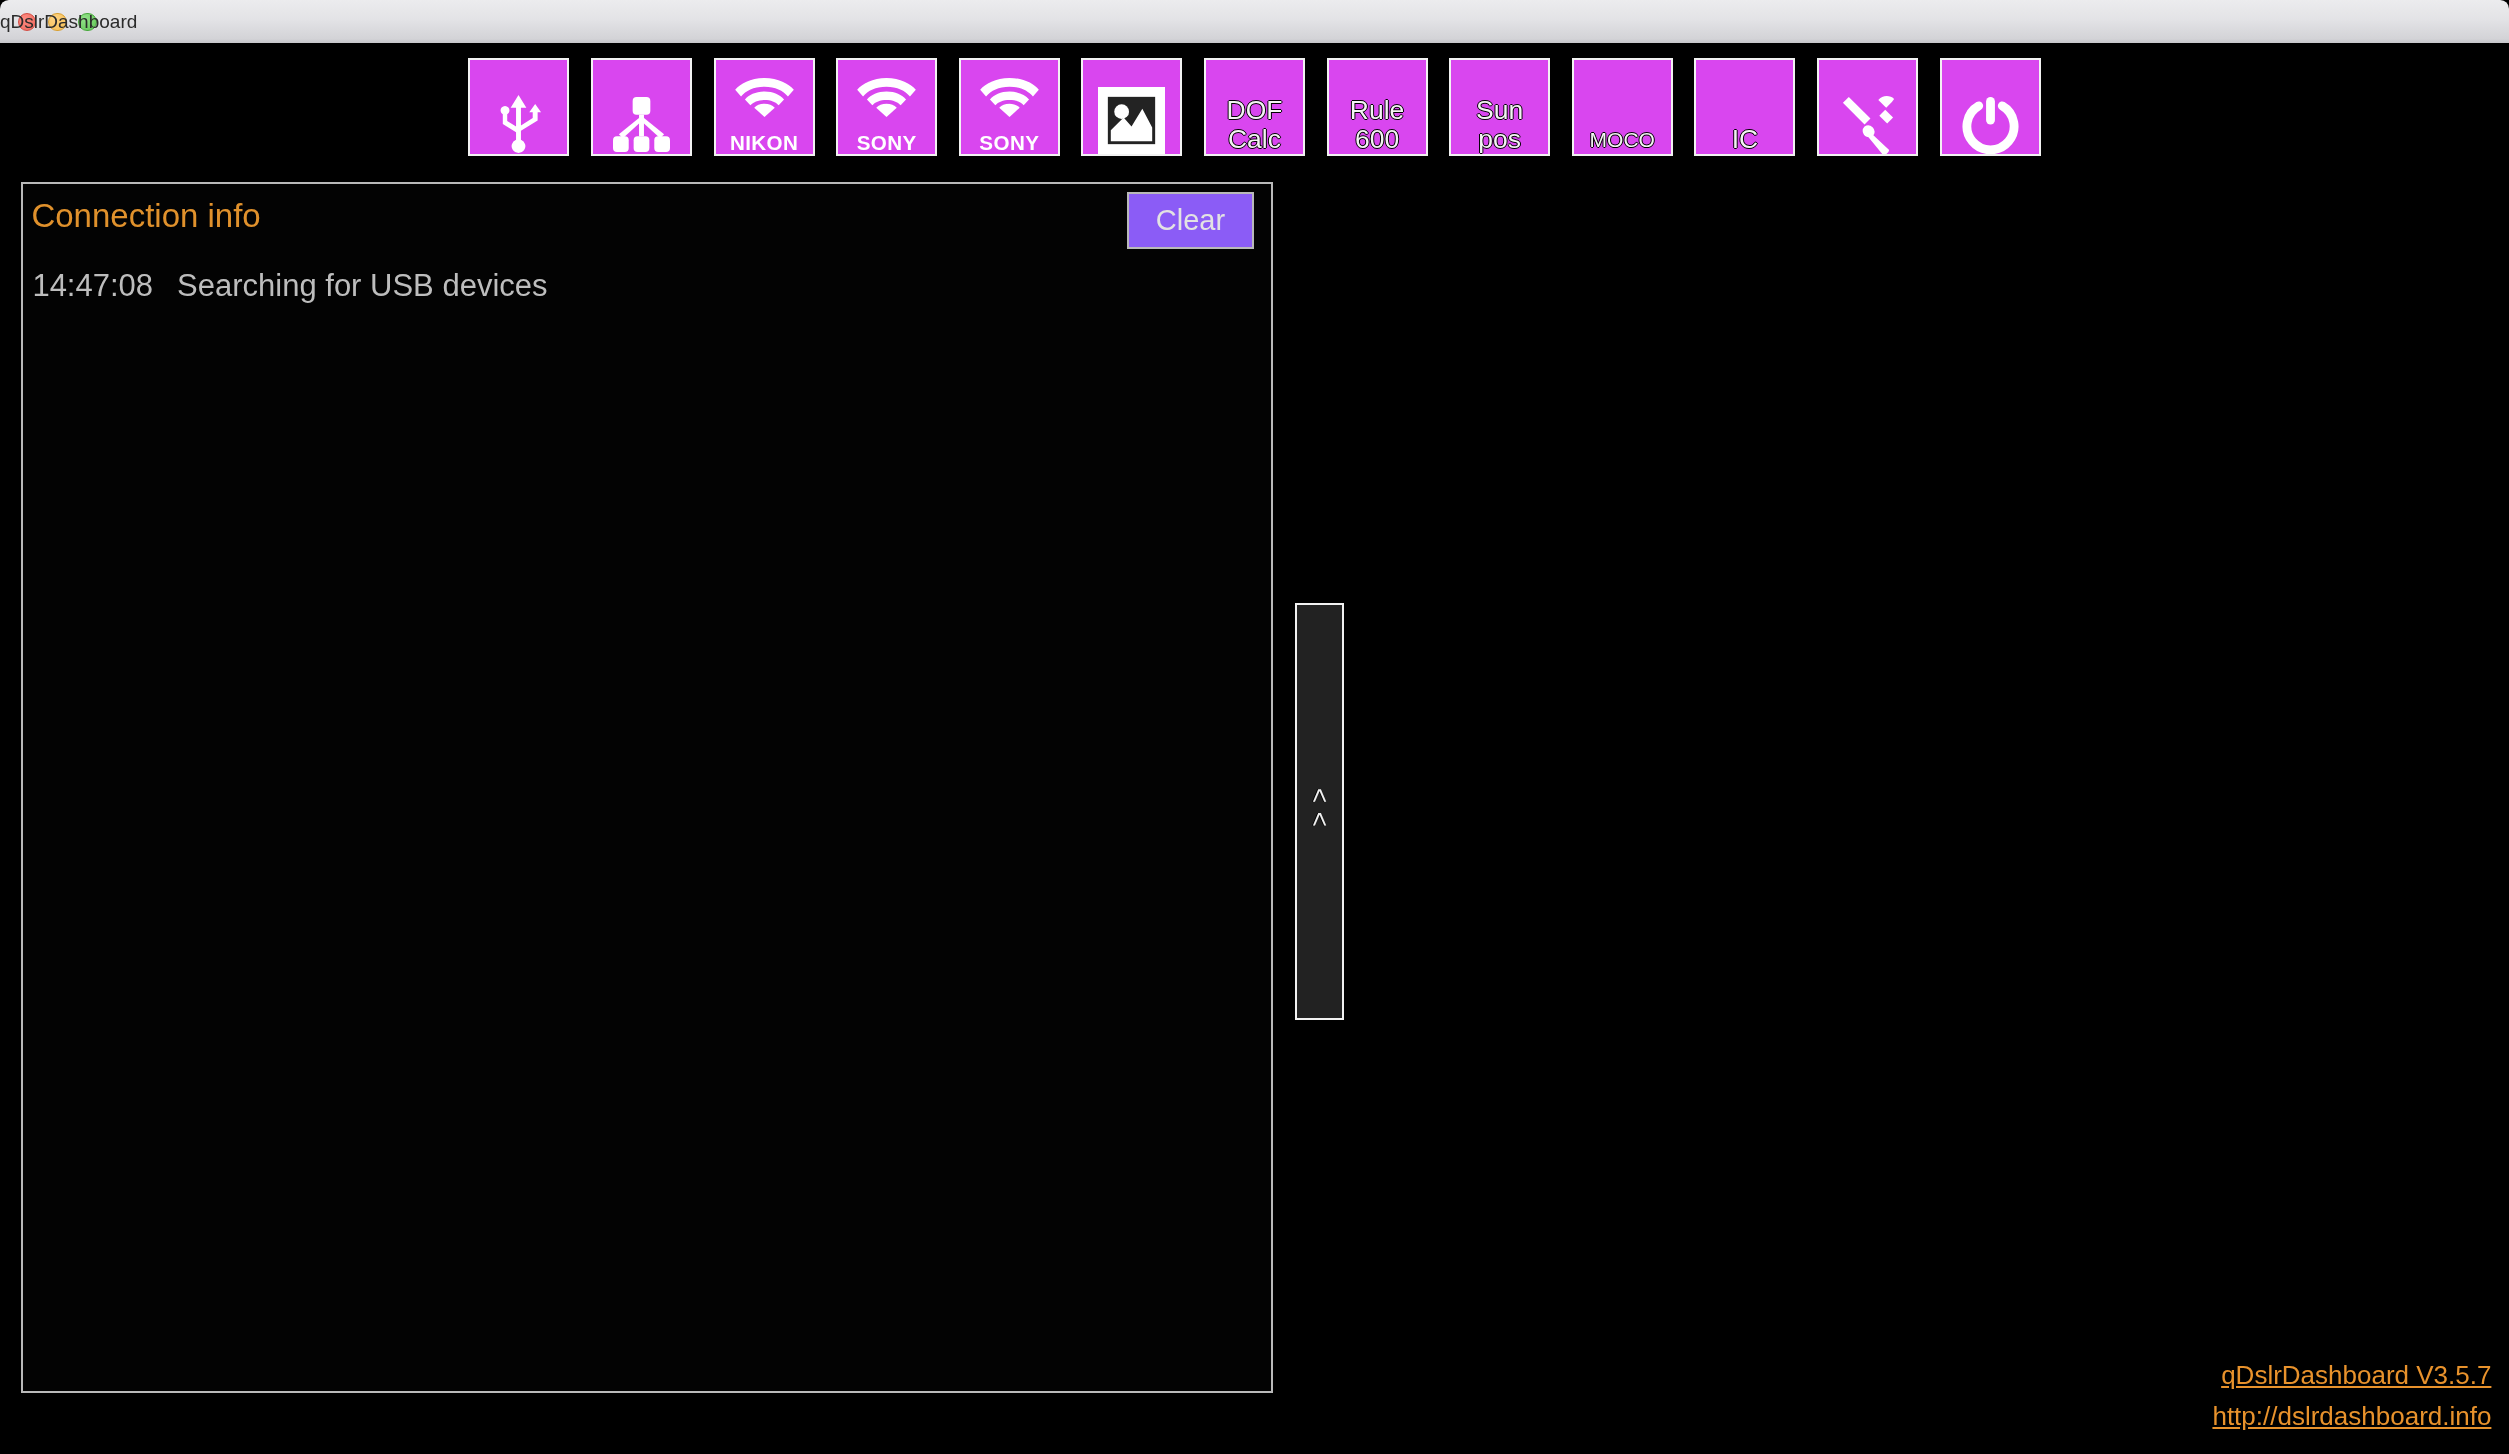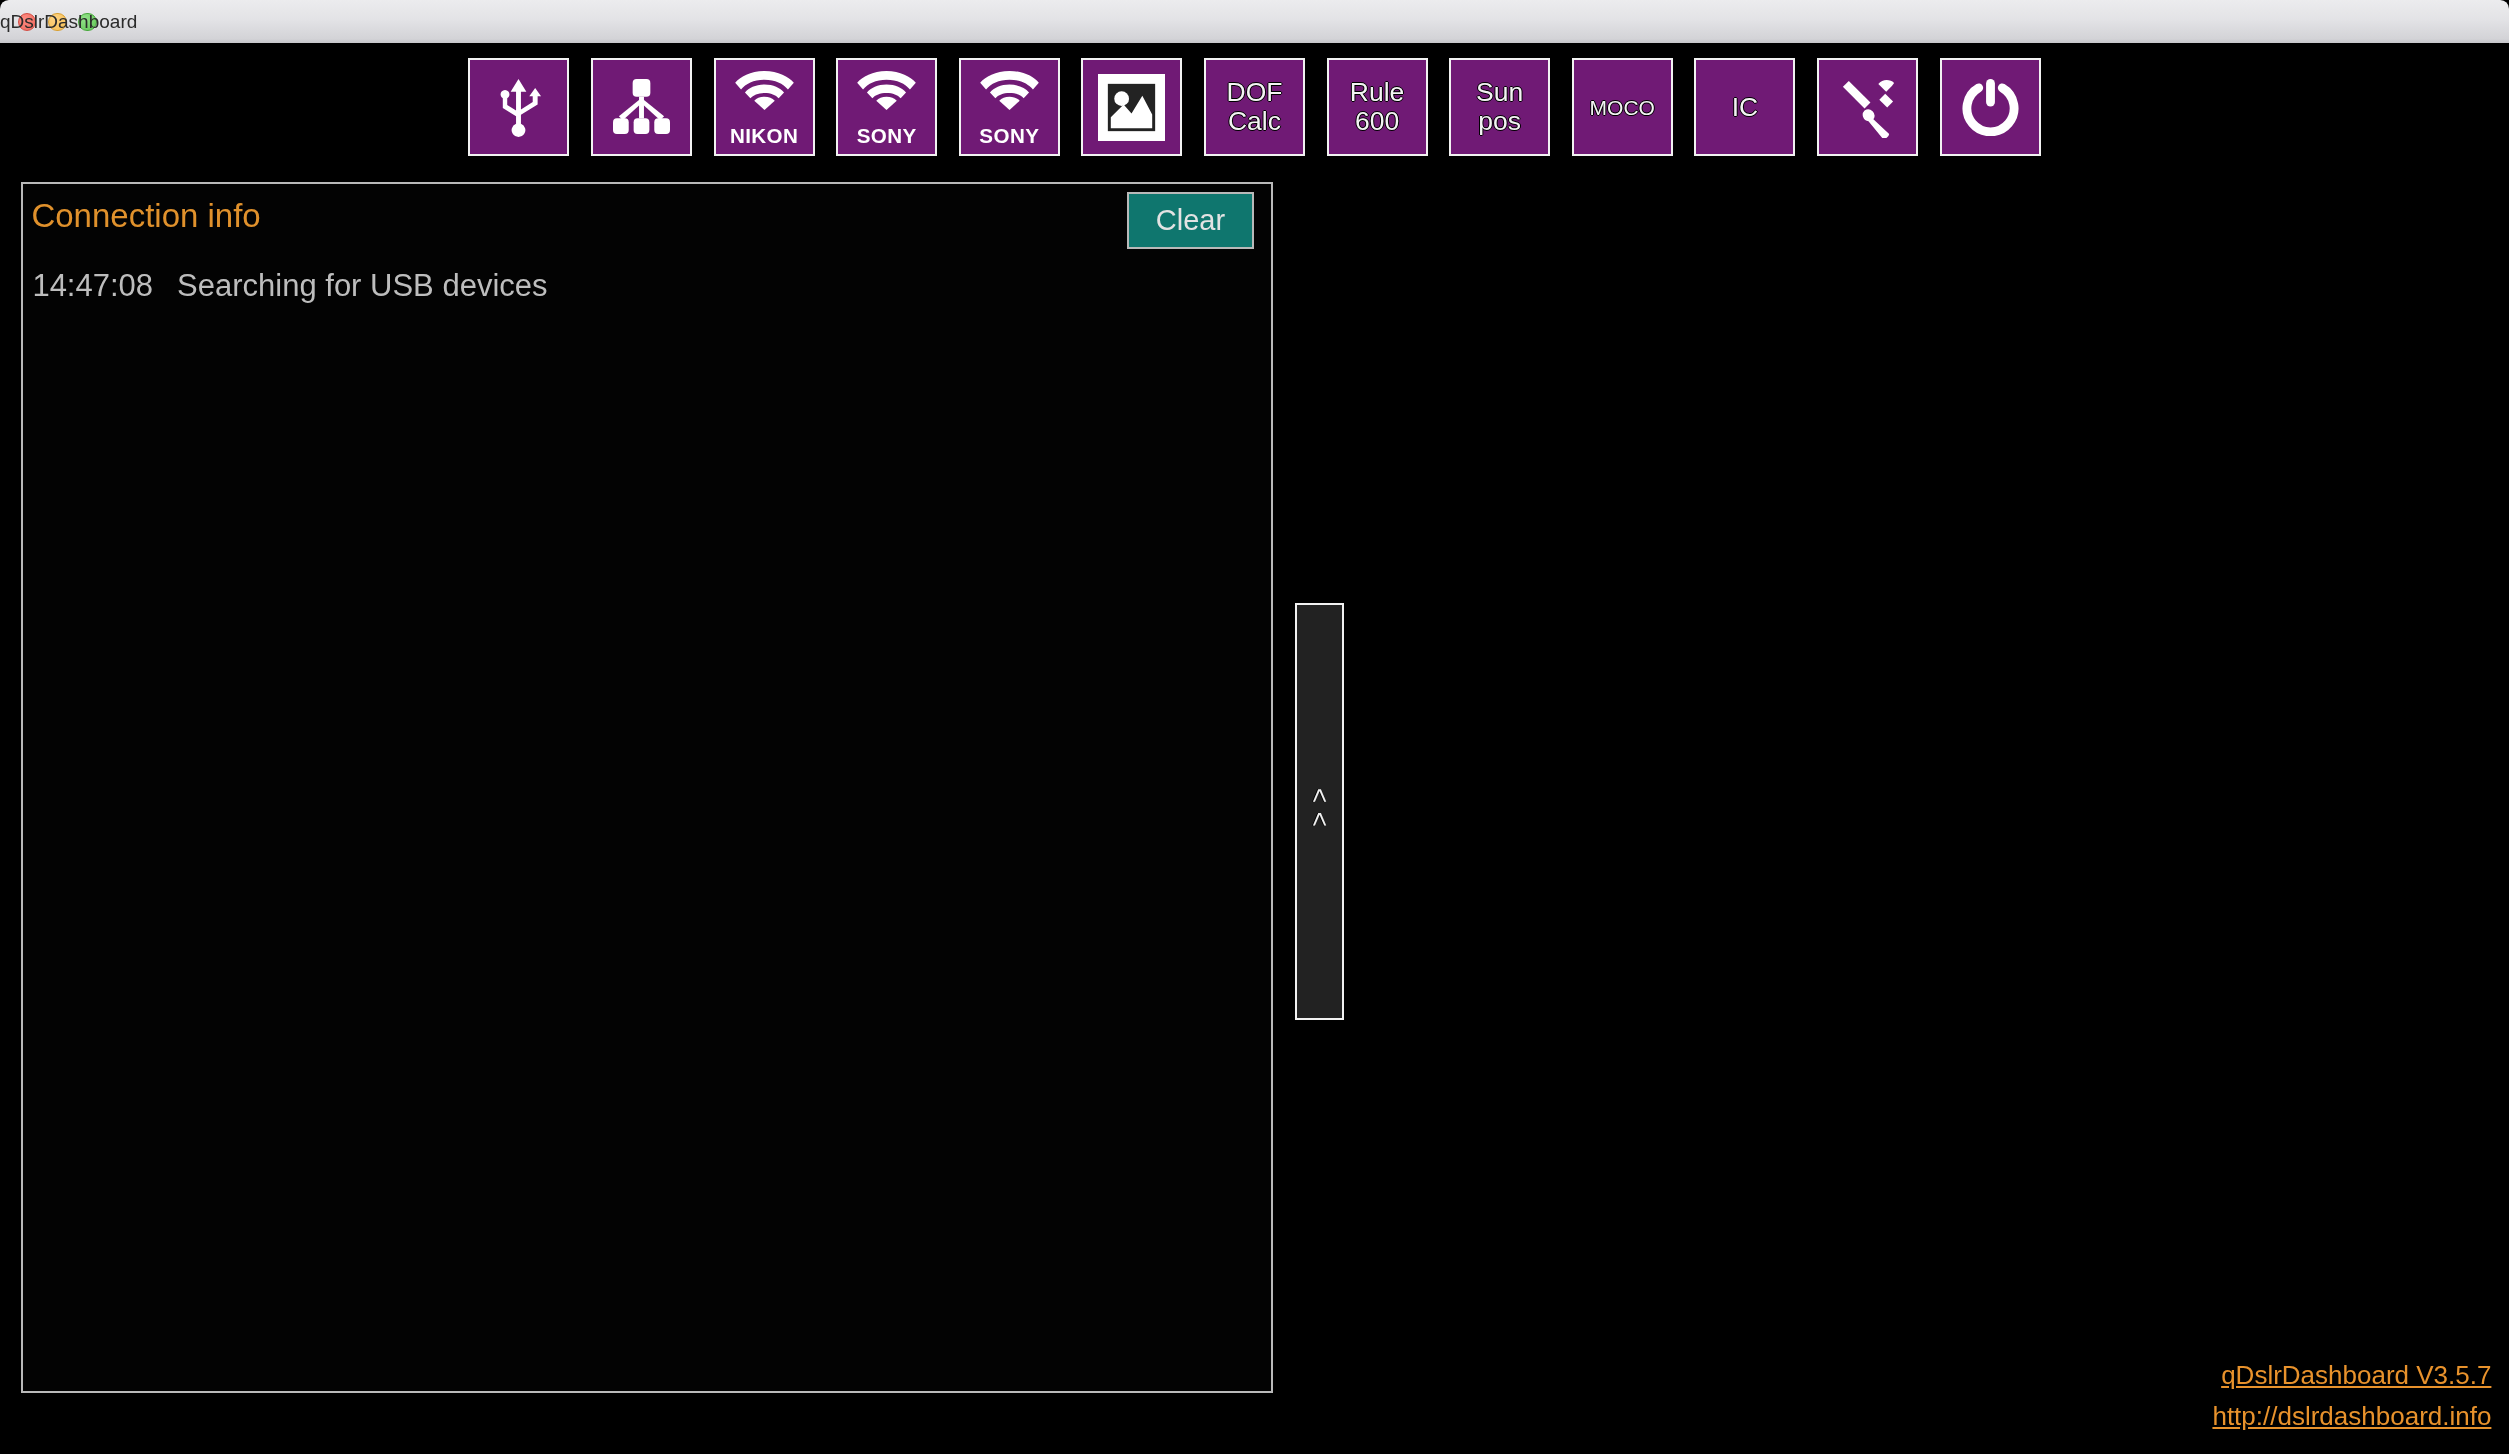--- a/index.html
+++ b/index.html
@@ -30,24 +30,24 @@
   }
 
   
   #toolbar{
     position:absolute;left:0;top:43px;width:2509px;height:128px;
     background:#000;
     display:flex;align-items:center;justify-content:center;gap:21.6px;
   }
   .tbtn{
     width:101px;height:98px;
-    background:#701a75;
+    background:#d946ef;
     border:2px solid #f2f2f2;
     box-sizing:border-box;
-    display:flex;flex-direction:column;align-items:center;justify-content:center;
+    display:flex;flex-direction:column;align-items:center;justify-content:flex-end;
     color:#fff;
     cursor:pointer;
     position:relative;
   }
   .tbtn-label{
     font-size:26.5px;line-height:29px;text-align:center;
     color:#f4f4f4;
     text-shadow:0 1px 0 #000,0 -1px 0 #000,1px 0 0 #000,-1px 0 0 #000;
     white-space:nowrap;
   }
@@ -69,21 +69,21 @@
   #conn-header{
     position:absolute;left:0;top:0;width:100%;height:67px;
   }
   #conn-title{
     position:absolute;left:8.8px;top:12.7px;
     font-size:33px;color:#e0912c;
   }
   #clear-btn{
     position:absolute;right:16.7px;top:7.8px;
     width:127px;height:57px;
-    background:#0f766e;border:2px solid #b9b9b9;box-sizing:border-box;
+    background:#8b5cf6;border:2px solid #b9b9b9;box-sizing:border-box;
     color:#e3e3e3;font-size:29px;
     display:flex;align-items:center;justify-content:center;
     cursor:pointer;
   }
   #log-area{
     position:absolute;left:0;top:78px;width:100%;height:1166px;
     overflow:hidden;
   }
   .log-row{
     display:flex;align-items:baseline;

